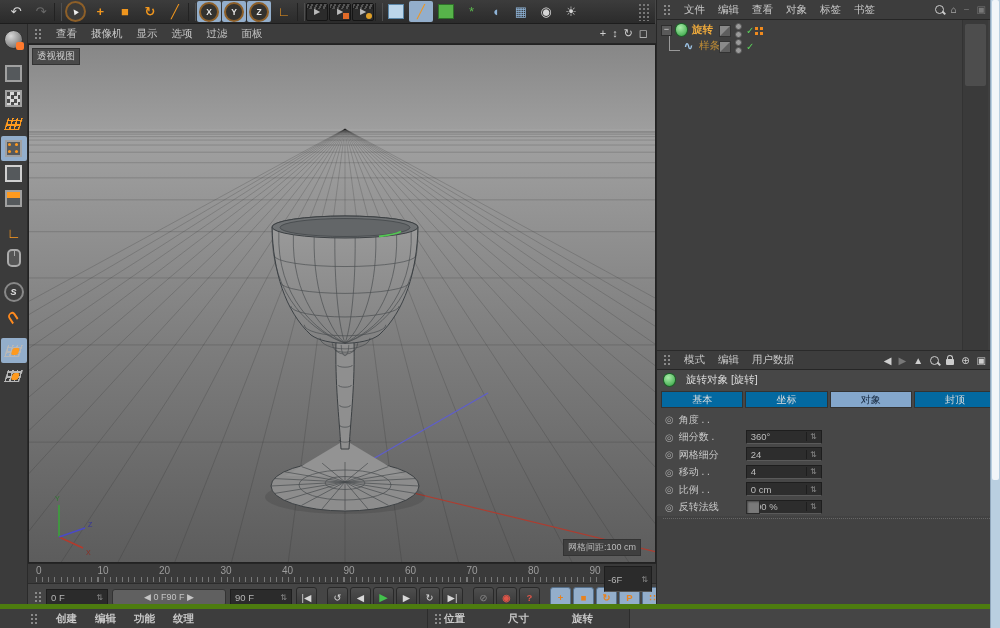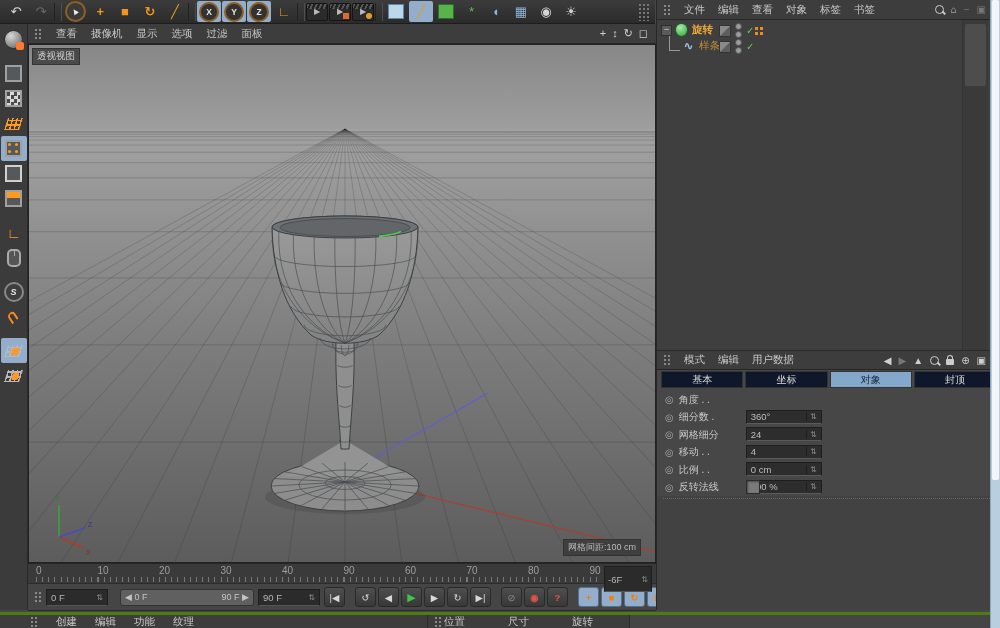--- a/index.html
+++ b/index.html
@@ -81,22 +81,22 @@
     background:repeating-linear-gradient(90deg,#777 0 1px,transparent 1px 6.15px);}
   .frame-field{position:absolute;right:4px;top:2px;width:48px;height:15px;background:#2b2b2b;border:1px solid #1e1e1e;
     border-bottom-color:#555;color:#b5b5b5;font-size:9.5px;display:flex;align-items:center;padding:12px 3px;box-sizing:border-box;}
   .frame-field .stp{margin-left:auto;color:#888;font-size:8px;}
   
   .transport{height:27px;background:#454545;border-bottom:1px solid #2a2a2a;display:flex;align-items:center;gap:4px;
     padding-left:6px;box-sizing:border-box;width:628px;}
   .tfield{width:62px;height:17px;background:#2b2b2b;border:1px solid #1e1e1e;border-bottom-color:#555;color:#b5b5b5;
     font-size:9.5px;display:flex;align-items:center;padding:0 4px;box-sizing:border-box;flex:none;}
   .tfield .stp{margin-left:auto;color:#888;font-size:8px;}
-  .trange{width:134px;height:17px;background:#606060;border:1px solid #333;border-radius:3px;color:#c5c5c5;
-    font-size:9px;display:flex;align-items:center;justify-content:space-between;padding:0 4px;box-sizing:border-box;flex:none;margin-left:8px;}
+  .trange{width:114px;height:17px;background:#606060;border:1px solid #333;border-radius:3px;color:#c5c5c5;
+    font-size:9px;display:flex;align-items:center;justify-content:center;padding:0 4px;box-sizing:border-box;flex:none;}
   .tbtn{width:21px;height:20px;background:linear-gradient(#4e4e4e,#383838);border:1px solid #292929;border-radius:3px;
     color:#d8d8d8;font-size:9.5px;display:flex;align-items:center;justify-content:center;flex:none;padding:0;}
   .tbtn.green{color:#43c24d;font-size:11px;}
   .tbtn.dim{color:#8a8a8a;}
   .tbtn.red{color:#e05548;font-weight:bold;}
   .tbtn.toggle{background:#93aecb;color:#e8821e;font-weight:bold;border-color:#55708c;}
   .tbtn.gap{visibility:hidden;width:6px;border:none;background:none;}
   
   .right-panel{position:absolute;left:656px;top:0;width:344px;height:610px;background:#424242;border-left:1px solid #272727;box-sizing:border-box;}
   .rp-menubar{height:20px;background:#3d3d3d;border-bottom:1px solid #262626;display:flex;align-items:center;gap:13px;
@@ -124,40 +124,40 @@
   .vis{display:flex;flex-direction:column;gap:1px;}
   .vis i{width:5px;height:5px;border-radius:50%;background:#9a9a9a;border:1px solid #555;display:block;}
   .chk{color:#5ad05a;font-size:10px;font-weight:bold;}
   .om-tag{position:absolute;left:96px;top:3px;width:11px;height:11px;border-radius:2px;
     background:radial-gradient(#f08a1e 1.5px,transparent 1.8px) 1px 1px/5px 5px;}
   .om-scroll{position:absolute;right:12px;top:0;bottom:0;width:25px;background:#3a3a3a;border-left:1px solid #333;}
   .om-scroll i{position:absolute;left:2px;right:2px;top:4px;height:62px;background:#4d4d4d;border-radius:2px;display:block;}
   
   .am-title{height:20px;display:flex;align-items:center;gap:6px;padding-left:6px;background:#474747;color:#dcdcdc;}
   .am-tabs{height:17px;display:flex;gap:2px;padding:1px 4px 0 4px;background:#474747;}
-  .am-tab{flex:1;background:#0f172a;border:1px solid #333;color:#ddd;font-size:10px;display:flex;align-items:center;
+  .am-tab{flex:1;background:#0369a1;border:1px solid #333;color:#ddd;font-size:10px;display:flex;align-items:center;
     justify-content:center;}
   .am-tab.active{background:#84a7cc;color:#15273d;}
   .am-subtab-row{height:17px;background:#474747;padding-left:4px;display:flex;align-items:flex-start;}
   .am-subtab{background:#5a5a5a;border:1px solid #333;color:#ddd;font-size:9.5px;padding:1px 6px;}
   .am-section{height:16px;background:linear-gradient(#606060,#4b4b4b);border-top:1px solid #6a6a6a;border-bottom:1px solid #333;
     color:#e8e8e8;display:flex;align-items:center;padding-left:8px;font-size:10.5px;}
   .am-props{padding-top:3px;background:#474747;}
   .prop-row{height:17.5px;display:flex;align-items:center;padding-left:8px;gap:5px;}
   .anim-dot{color:#a5a5a5;font-size:10px;flex:none;}
   .p-label{width:62px;color:#c9c9c9;font-size:10px;flex:none;}
   .p-field{width:76px;height:14px;background:#2d2d2d;border:1px solid #1e1e1e;border-bottom-color:#5a5a5a;color:#bdbdbd;
     font-size:9.5px;display:flex;align-items:center;padding:0 4px;box-sizing:border-box;margin-top:34px;}
   .p-field .stp{margin-left:auto;color:#888;font-size:8px;border-left:1px solid #1e1e1e;padding-left:3px;}
   .p-check{width:12px;height:12px;background:#7a7a7a;border:1px solid #2b2b2b;box-shadow:inset 1px 1px 2px rgba(0,0,0,.4);}
   .prop-row:not(.checkbox) .p-check{display:none;}
   .am-endline{height:4px;border-top:1px dotted #666;margin:2px 6px 0 6px;}
   
-  .footer{position:absolute;left:0;bottom:0;width:1000px;height:16px;background:#3d3d3d;border-top:3px solid #4d7c0f;
-    display:flex;align-items:center;box-sizing:border-box;}
+  .footer{position:absolute;left:0;bottom:0;width:1000px;height:24px;background:#3d3d3d;border-top:5px solid #4d7c0f;
+    display:flex;align-items:center;box-sizing:border-box;font-weight:bold;}
   .mat-bar{width:428px;display:flex;align-items:center;gap:18px;padding-left:30px;box-sizing:border-box;border-right:1px solid #2c2c2c;height:100%;}
   .coord-bar{width:202px;display:flex;align-items:center;gap:2px;padding-left:6px;box-sizing:border-box;
     border-right:1px solid #2c2c2c;height:100%;background:#3d3d3d;}
   .coord-bar span.menu-item{width:60px;}
   .foot-fill{flex:1;height:100%;background:#454545;}
   
   .win-scroll{position:absolute;right:0;top:0;width:10px;height:628px;background:#b9cfe0;border-left:1px solid #8fa6bb;box-sizing:border-box;}
   .win-scroll i{position:absolute;left:1px;right:1px;top:0;height:480px;background:#f2f6f9;border-radius:2px;display:block;}
 </style>
 </head>
@@ -682,20 +682,26 @@
 
       <span><span>◀</span></span>
           <span class=" dim"><span>▶</span></span>
           <span><span>▲</span></span>
           <span class=" i-search"><span></span></span>
           <span class=" i-lock"><span></span></span>
           <span><span>⊕</span></span>
           <span><span>▣</span></span>
         </span>
     </div>
+    <div class="am-title">
+      <span class="om-icon lathe">
+          <i></i>
+        </span>
+      <span>旋转对象 [旋转]</span>
+    </div>
     <div class="am-tabs">
 
     <span class="am-tab plain">
           <span>基本</span>
         </span>
         <span class="am-tab plain">
           <span>坐标</span>
         </span>
         <span class="am-tab active">
           <span>对象</span>

